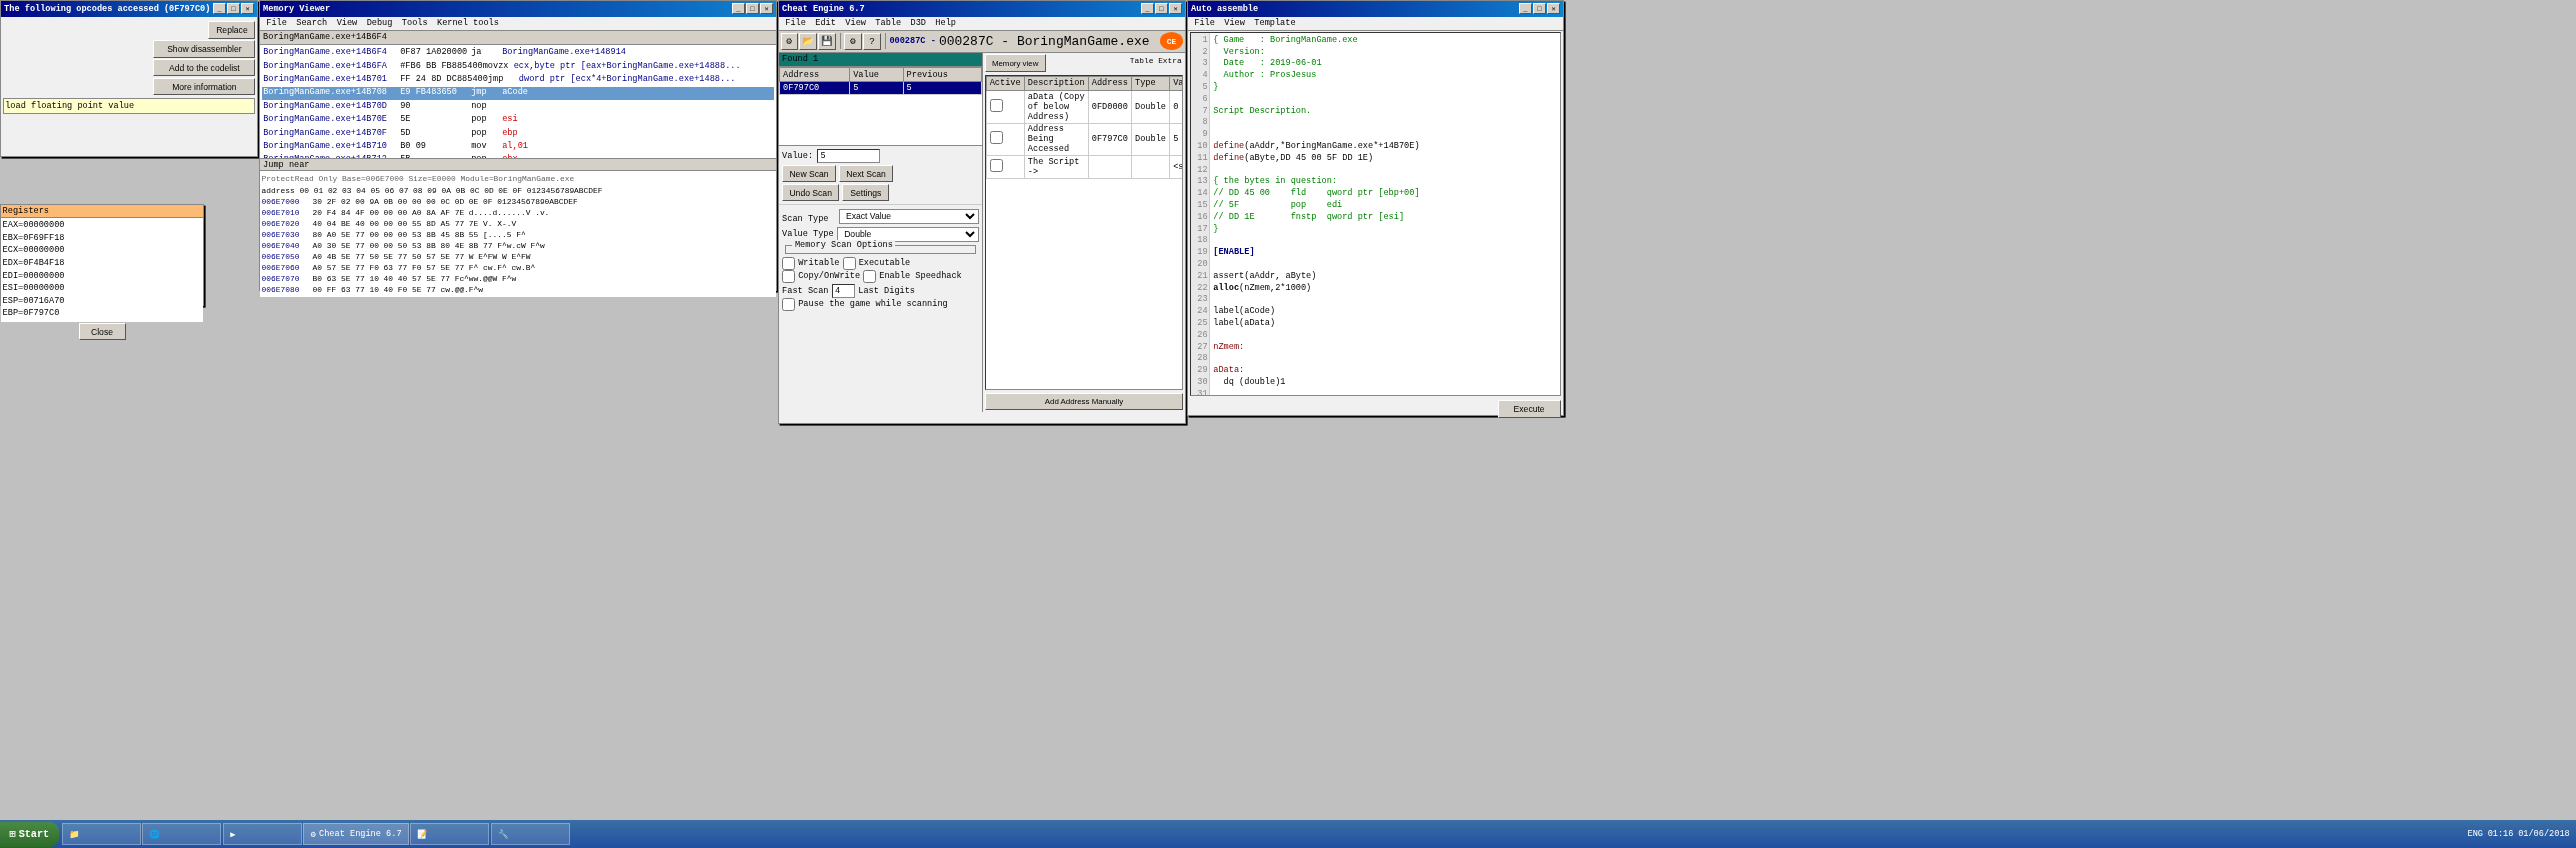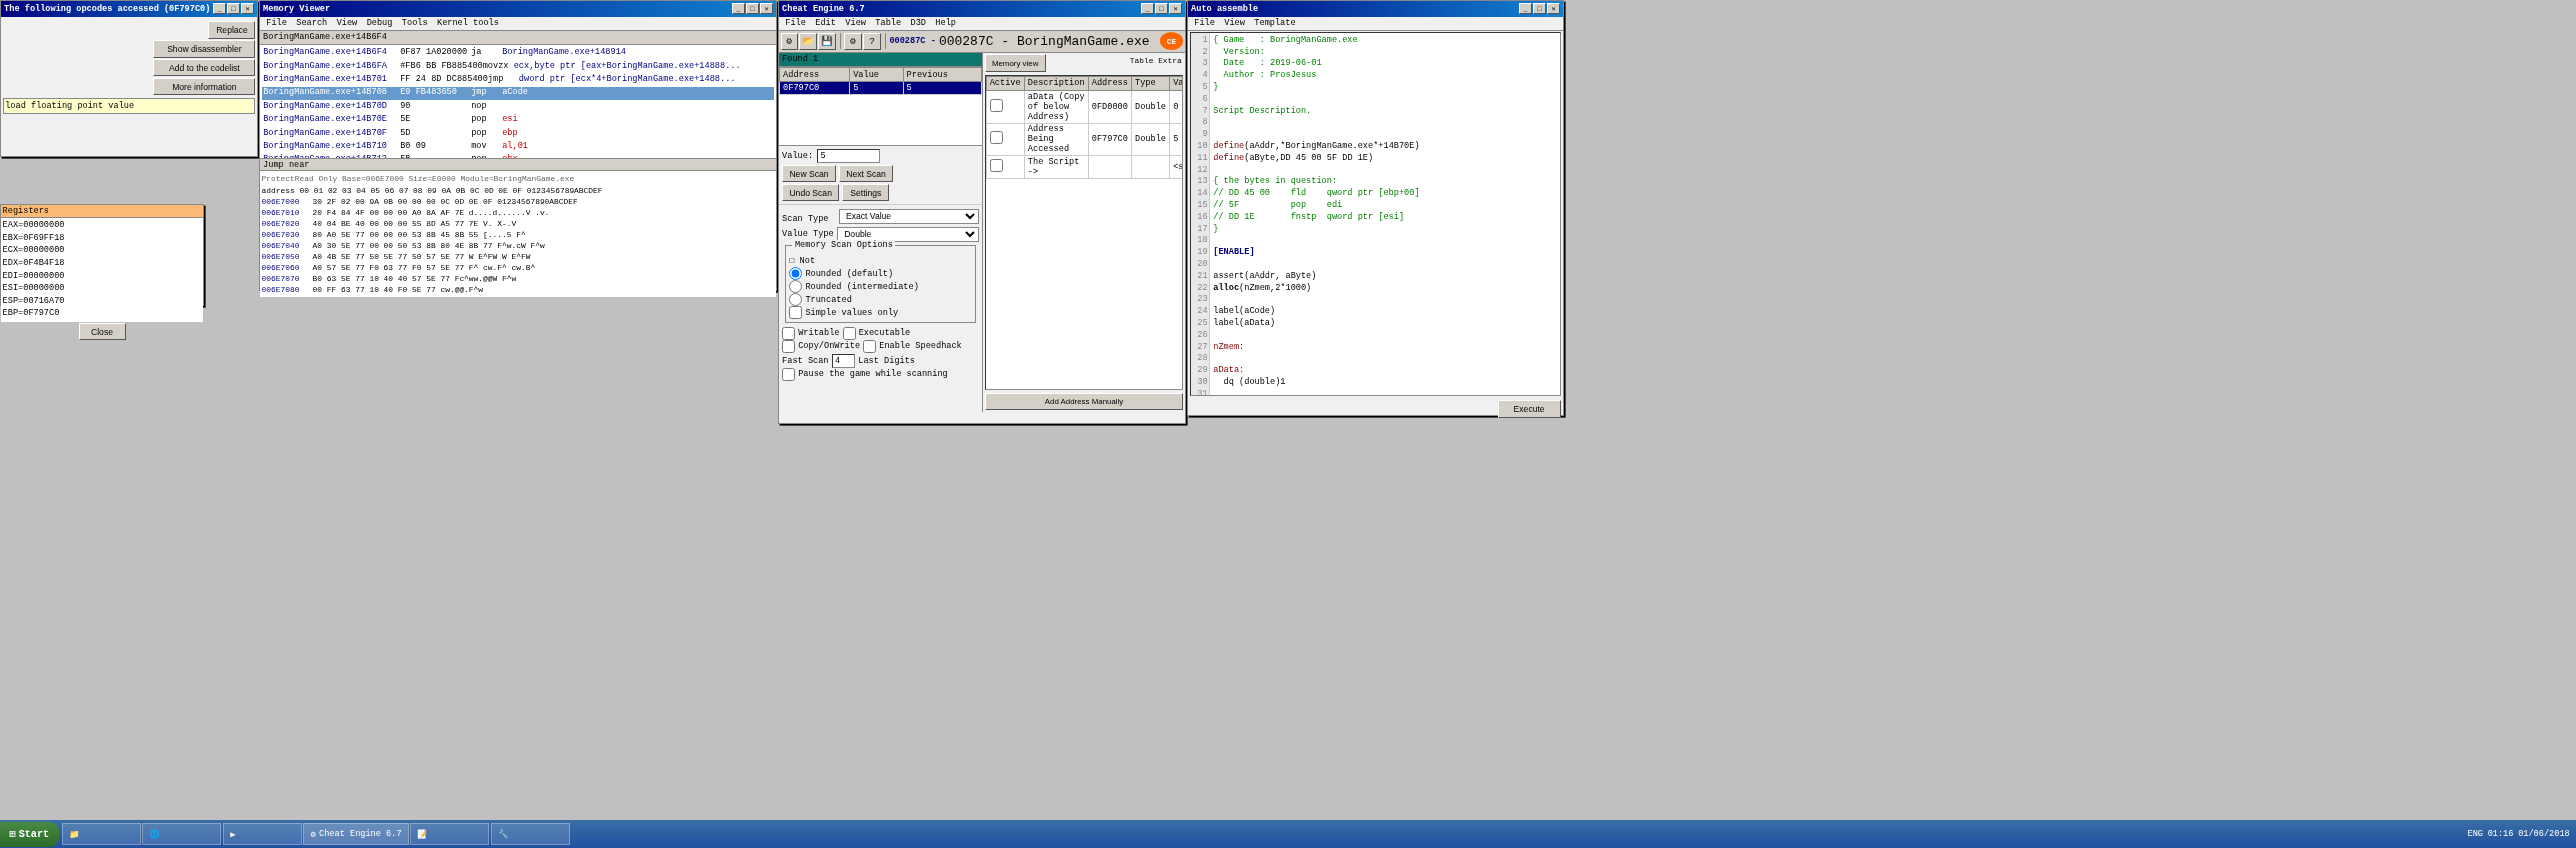--- a/index.html
+++ b/index.html
@@ -511,37 +511,20 @@
           <label>Value Type</label>
           <select class="dropdown" style="flex:1;">
             <option>Double</option>
             <option>Float</option>
             <option>4 Bytes</option>
           </select>
         </div>
 
         <div class="group-box">
           <span class="group-box-title">Memory Scan Options</span>
-          <div style="margin-top:6.3px;">
-            <div style="display:flex;align-items:center;gap:3.1px;margin-bottom:1.6px;">
-              <span>□ Not</span>
-            </div>
-            <label class="checkbox-label">
-              <input type="radio" name="rounded" checked="" style=""> Rounded (default)
-            </label>
-            <label class="checkbox-label">
-              <input type="radio" name="rounded" style=""> Rounded (intermediate)
-            </label>
-            <label class="checkbox-label">
-              <input type="radio" name="rounded" style=""> Truncated
-            </label>
-            <label class="checkbox-label">
-              <input type="checkbox" style=""> Simple values only
-            </label>
-          </div>
         </div>
         <div style="display:flex;gap:3.1px;align-items:center;flex-wrap:wrap;margin-top:1.6px;">
           <label class="checkbox-label"><input type="checkbox" style=""> Writable</label>
           <label class="checkbox-label"><input type="checkbox" style=""> Executable</label>
         </div>
         <div style="display:flex;gap:3.1px;align-items:center;flex-wrap:wrap;">
           <label class="checkbox-label"><input type="checkbox" style=""> Copy/OnWrite</label>
           <label class="checkbox-label"><input type="checkbox" style=""> Enable Speedhack</label>
         </div>
         <div style="display:flex;gap:3.1px;align-items:center;margin-top:1.6px;">

